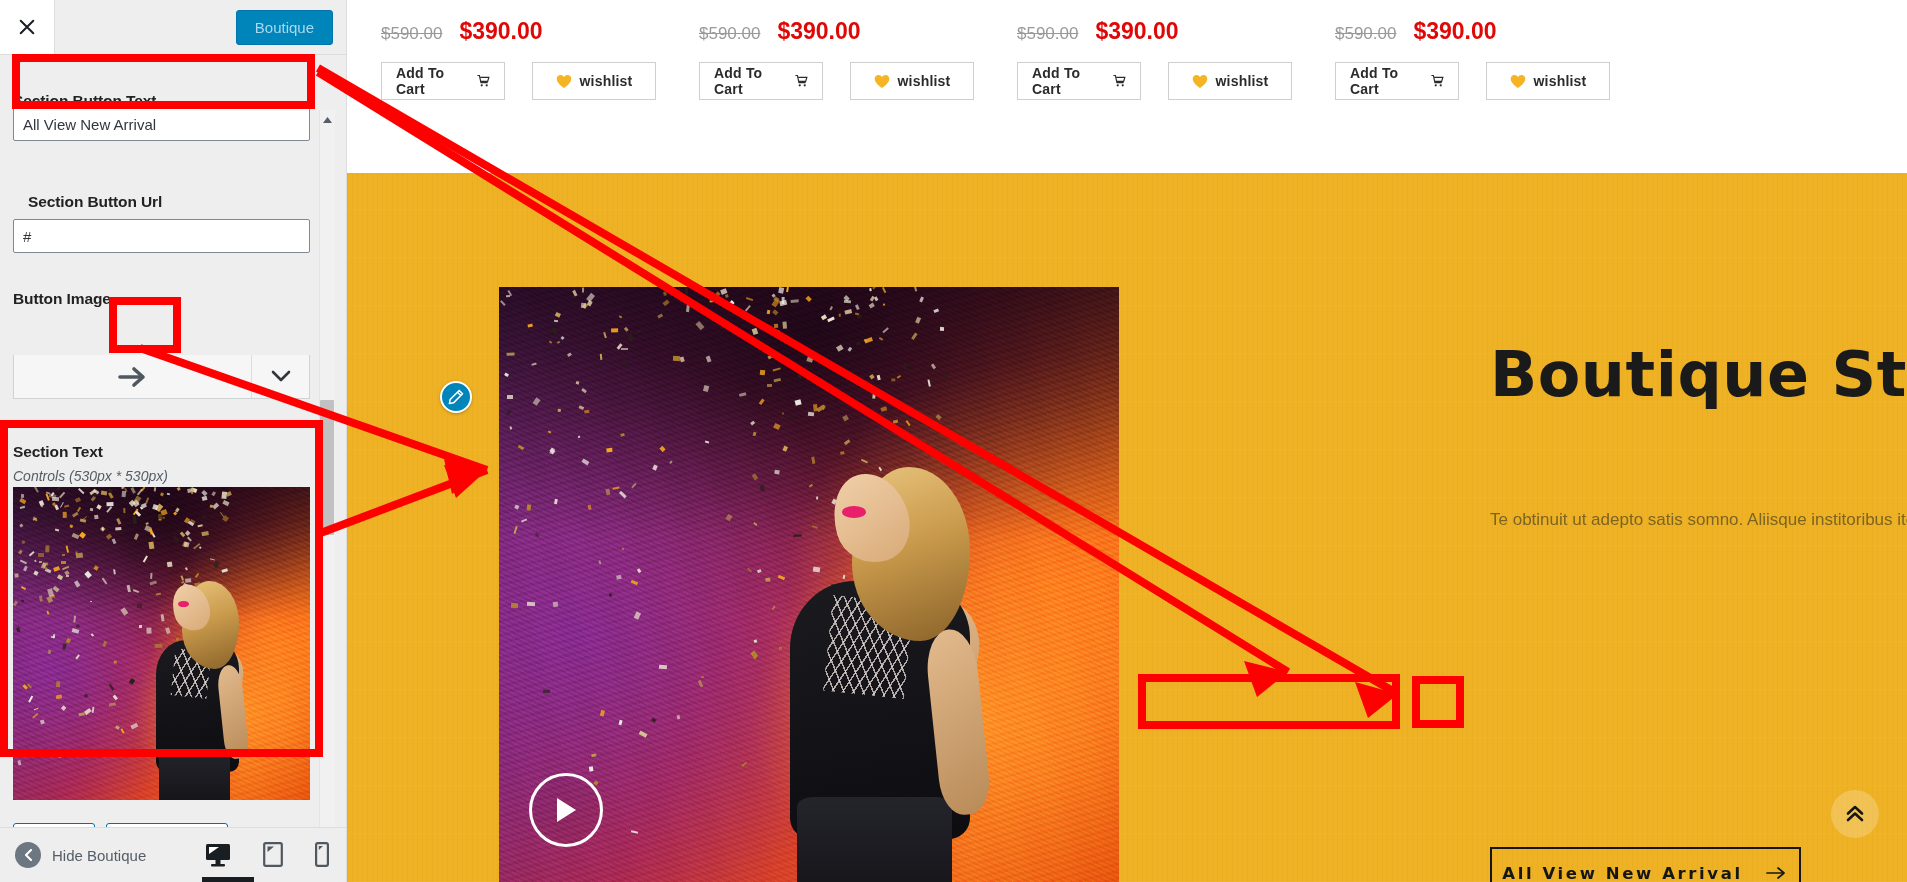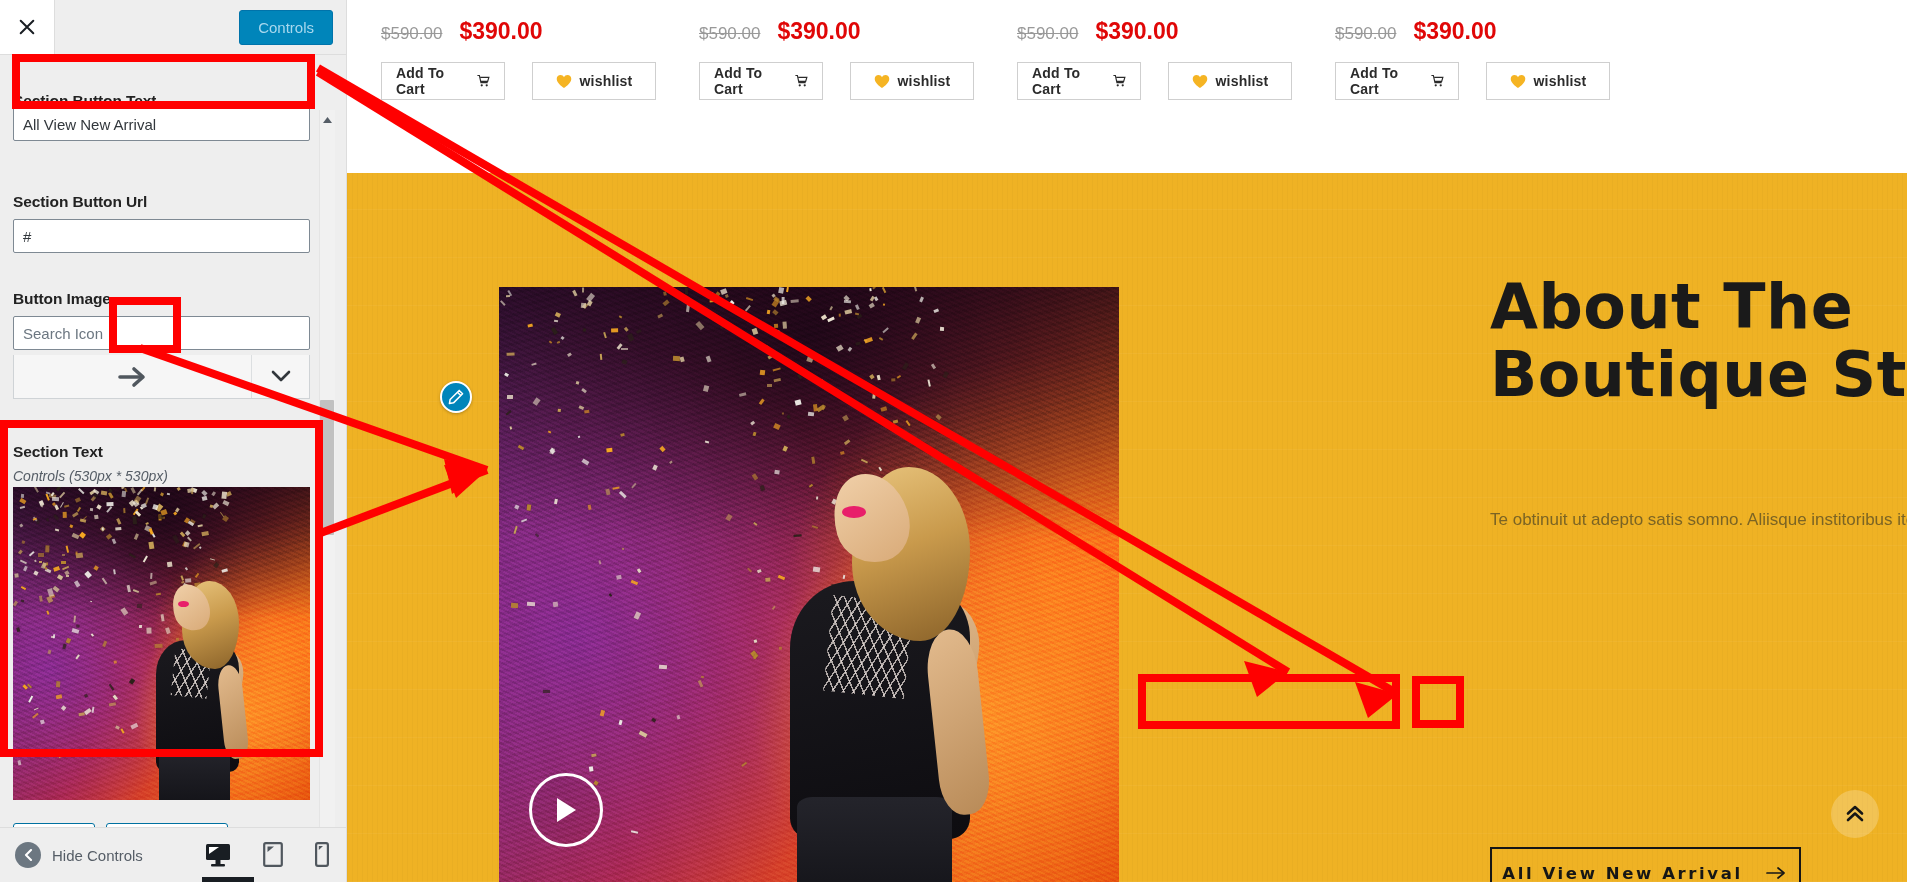--- a/index.html
+++ b/index.html
@@ -338,34 +338,33 @@
 
   <div id="sidebar">
 
     <div id="sidebar-header">
       <div class="close-btn">
         <svg viewBox="0 0 20 20">
           <path d="M3 3 L17 17 M17 3 L3 17" stroke="#191e23" stroke-width="2.2" fill="none" stroke-linecap="round"></path>
         </svg>
       </div>
       <div class="publish-btn">
-        <span>Controls</span>
+        <span>Boutique</span>
       </div>
     </div>
 
     <div id="sidebar-scroll">
 
       <div class="ctl-label clipped">Section Button Text</div>
       <input class="ctl-input" style="position: absolute; left: 13px; top: 52px;" value="All View New Arrival">
 
-      <div class="ctl-label ctl-block" style="top:138px;">Section Button Url</div>
+      <div class="ctl-label ctl-block" style="top:138px;margin-left:15px;">Section Button Url</div>
       <input class="ctl-input" style="position: absolute; left: 13px; top: 164px;" value="#">
 
       <div class="ctl-label ctl-block" style="top:235px;">Button Image</div>
-      <input class="ctl-input" style="position: absolute; left: 13px; top: 261px;" placeholder="Search Icon">
 
       <div class="icon-picker-row">
         <div class="icon-picker-preview">
           <svg width="30" height="26" viewBox="0 0 30 26">
             <path d="M2 13 H24" stroke="#50575e" stroke-width="3.6" stroke-linecap="round"></path>
             <path d="M16 5 L25 13 L16 21" stroke="#50575e" stroke-width="3.6" fill="none" stroke-linecap="round" stroke-linejoin="round"></path>
           </svg>
         </div>
         <div class="icon-picker-caret">
           <svg width="20" height="13" viewBox="0 0 20 13">
@@ -651,21 +650,21 @@
       <div class="sb-thumb"></div>
     </div>
 
     <div id="sidebar-footer">
       <div class="hide-controls">
         <span class="hc-circle">
           <svg width="11" height="12" viewBox="0 0 11 12">
             <path d="M8 1 L3 6 L8 11" stroke="#ffffff" stroke-width="2.1" fill="none" stroke-linecap="round" stroke-linejoin="round"></path>
           </svg>
         </span>
-        <span class="hc-label">Hide Controls</span>
+        <span class="hc-label">Hide Boutique</span>
       </div>
       <div class="dev-icons">
         <div class="dev-btn">
           <svg width="26" height="24" viewBox="0 0 26 24">
             <rect x="1" y="1" width="24" height="16" rx="1.5" fill="#191e23"></rect>
             <path d="M4 4 L14 4 L4 11 Z" fill="#ffffff"></path>
             <rect x="10.5" y="17" width="5" height="4" fill="#191e23"></rect>
             <rect x="6" y="21" width="14" height="2.4" rx="1" fill="#191e23"></rect>
           </svg>
         </div>
@@ -1045,21 +1044,21 @@
           <div class="play-btn">
             <svg width="26" height="28" viewBox="0 0 26 28">
               <path d="M4 2 L23 14 L4 26 Z" fill="#ffffff"></path>
             </svg>
           </div>
         </div>
       </div>
 
       <div class="about-text">
         <h1 class="about-h1">
-          <span>About The</span><br>
+          <br>
           <span>Boutique Store</span>
         </h1>
         <p class="about-p">Te obtinuit ut adepto satis somno. Aliisque institoribus iter deliciae vivet vita.</p>
       </div>
 
       <div class="arrival-btn">
         <span class="arrival-label">All View New Arrival</span>
         <span class="arrival-arrow">
           <svg width="20" height="14" viewBox="0 0 20 14">
             <path d="M1 7 H17" stroke="#161616" stroke-width="1.7" stroke-linecap="round"></path>

